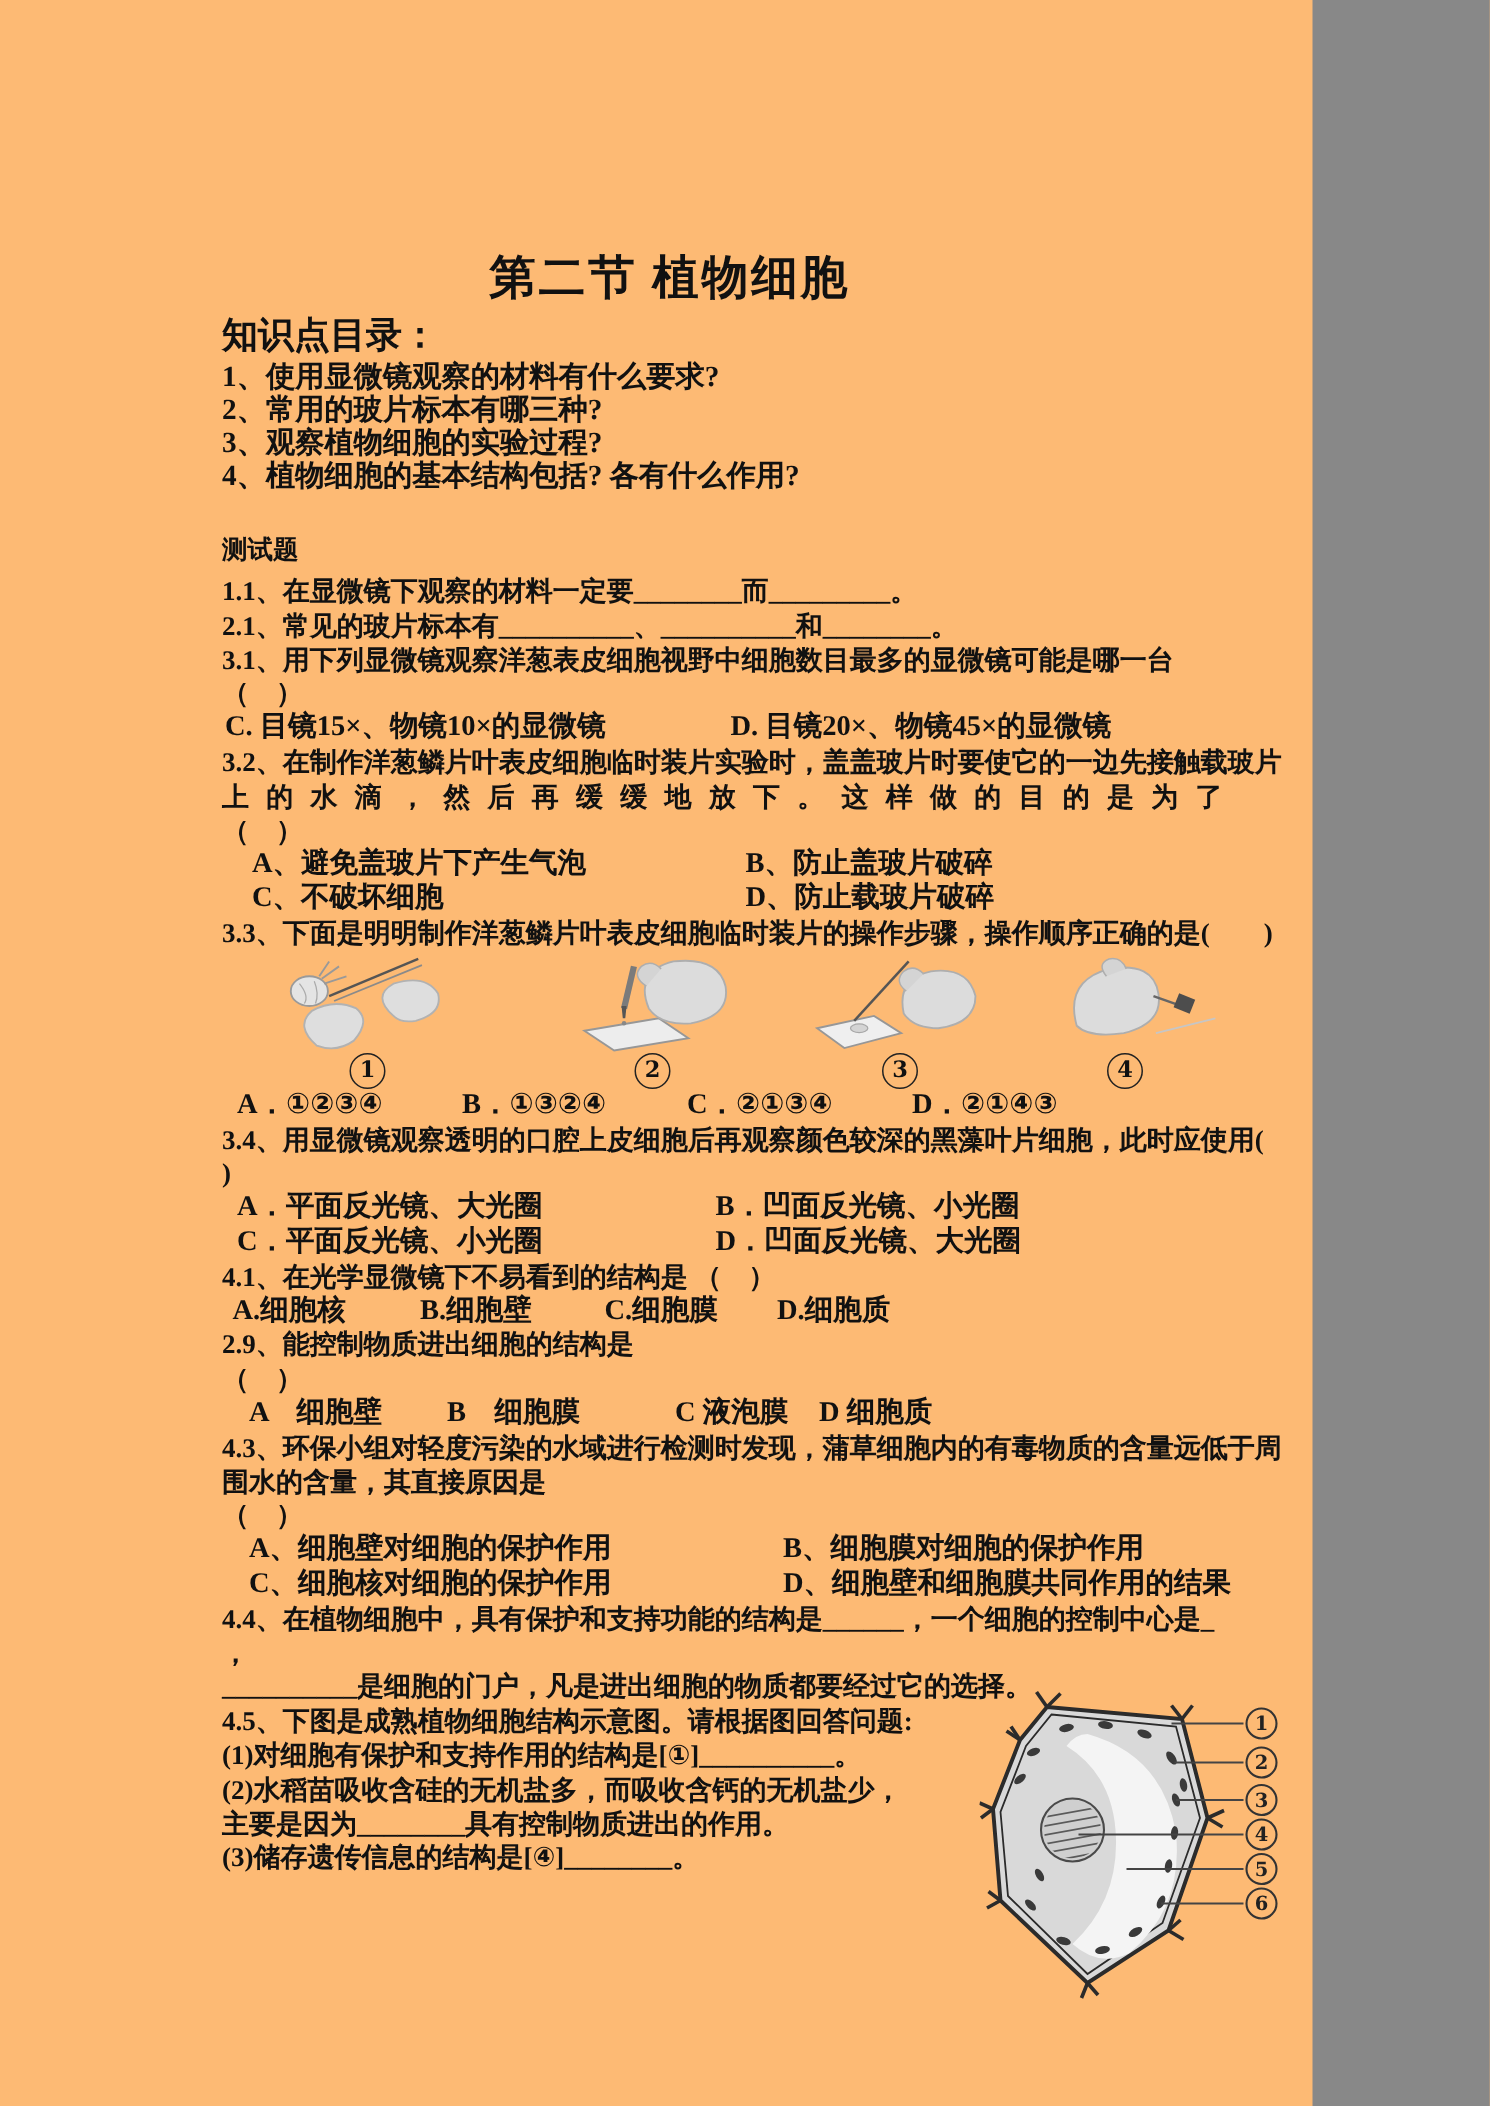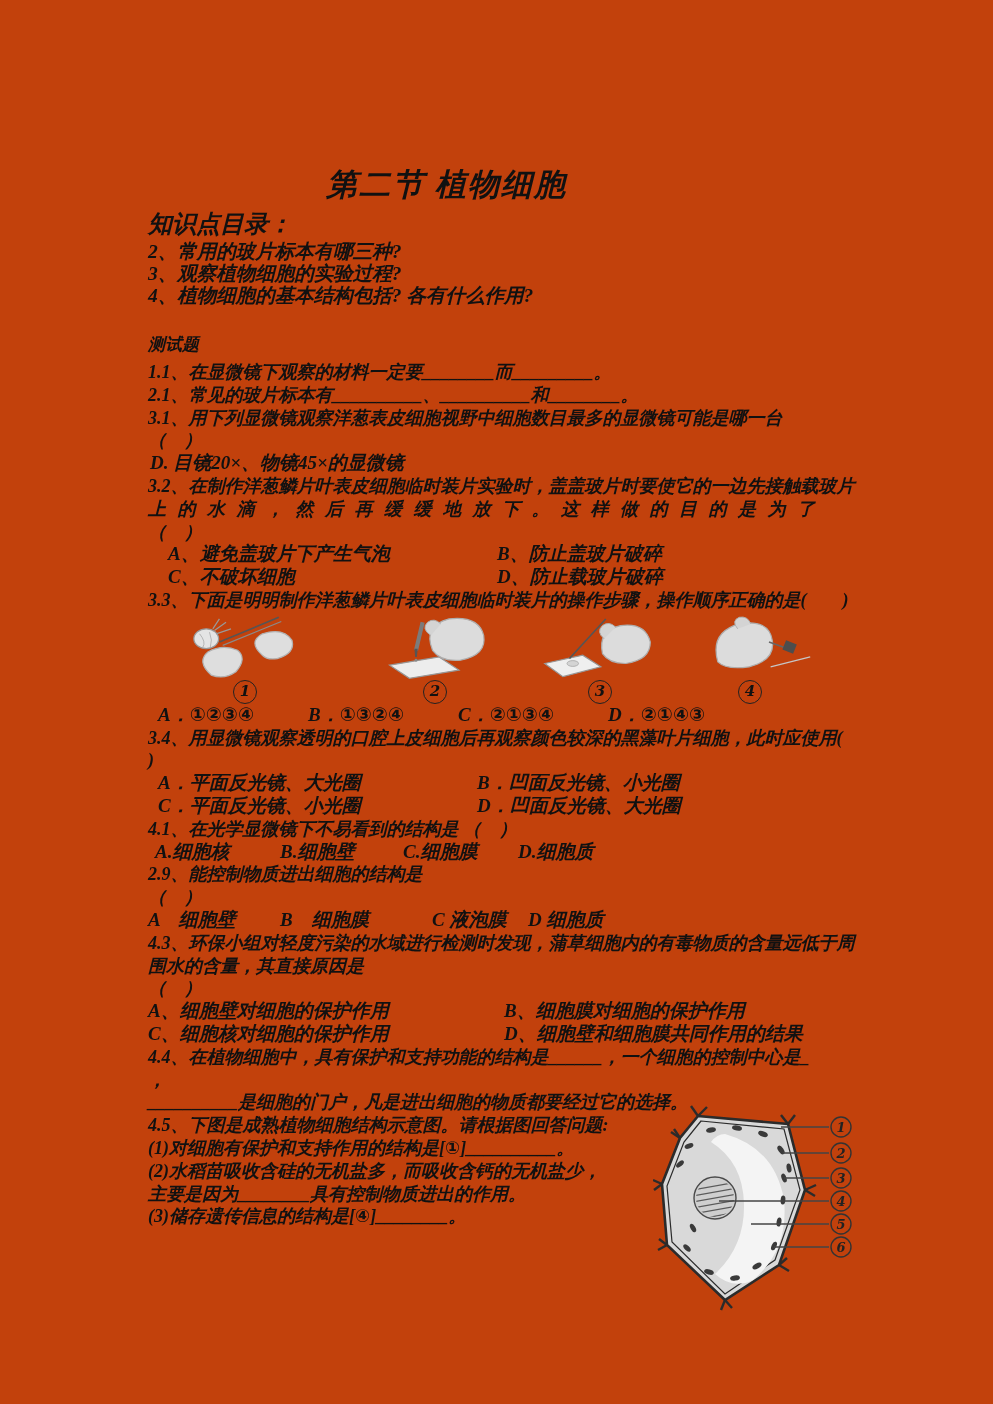--- a/index.html
+++ b/index.html
@@ -1,38 +1,37 @@
 <!DOCTYPE html>
 <html><head>
 <meta charset="utf-8">
 <style>
   html,body{margin:0;padding:0;background:#888;}
   .page{
     position:relative;
-    width:993px;height:1404px;
-    background:#c2410c;
+    width:875px;height:1404px;
+    background:#fdba74;
     overflow:hidden;
     color:#111;
     font-family:"Liberation Serif","DejaVu Sans",serif;
     font-weight:bold;
-    font-style:italic;
   }
   .content{position:absolute;left:148px;top:0;width:707px;}
   .title{
     margin:165px 110px 0 0;
     text-align:center;
     font-size:31px;line-height:40px;
     letter-spacing:2px;
   }
   .kn-heading{font-size:24px;line-height:30px;margin:4px 0 2px 0;}
   .kn-item{font-size:19.5px;line-height:22px;margin:0;}
   .test-heading{font-size:17px;line-height:32px;margin:22px 0 0 0;}
   p.q{font-size:18px;line-height:22.8px;margin:0;}
   .justify-wide{letter-spacing:11.5px;}
-  .optrow{display:flex;font-size:19px;line-height:22.8px;}
+  .optrow{display:flex;font-size:19px;line-height:22.8px;margin-left:18px;}
   .optrow span{display:inline-block;white-space:nowrap;
     font-family:"Liberation Serif","DejaVu Sans",serif;}
   .i2{margin-left:2px;}  .i7{margin-left:7px;}
   .i10{margin-left:10px;}.i20{margin-left:20px;}
   .w365 span:first-child{width:365px;}
   .w337 span:first-child{width:337px;}
   .w329 span:first-child{width:329px;}
   .w319 span:first-child{width:319px;}
   .w356 span:first-child{width:356px;}
   .c33 span{width:150px;}
@@ -64,34 +63,36 @@
 </head>
 <body>
 
 <div class="page">
   <div class="content">
 
     <h1 class="title">第二节  植物细胞</h1>
 
     <div>
       <h2 class="kn-heading">知识点目录：</h2>
+      <p class="kn-item">1、使用显微镜观察的材料有什么要求?</p>
       <p class="kn-item">2、常用的玻片标本有哪三种?</p>
       <p class="kn-item">3、观察植物细胞的实验过程?</p>
       <p class="kn-item">4、植物细胞的基本结构包括? 各有什么作用?</p>
     </div>
 
     <div>
       <h2 class="test-heading">测试题</h2>
 
       <p class="q">1.1、在显微镜下观察的材料一定要________而_________。</p>
       <p class="q">2.1、常见的玻片标本有__________、__________和________。</p>
 
       <p class="q">3.1、用下列显微镜观察洋葱表皮细胞视野中细胞数目最多的显微镜可能是哪一台</p>
       <p class="q">（　）</p>
       <div class="optrow w337 i2">
+        <span>C. 目镜15×、物镜10×的显微镜</span>
         <span>D. 目镜20×、物镜45×的显微镜</span>
       </div>
 
       <p class="q">3.2、在制作洋葱鳞片叶表皮细胞临时装片实验时，盖盖玻片时要使它的一边先接触载玻片</p>
       <p class="q justify-wide">上的水滴，然后再缓缓地放下。这样做的目的是为了</p>
       <p class="q">（　）</p>
       <div class="optrow w329 i20">
         <span>A、避免盖玻片下产生气泡</span>
         <span>B、防止盖玻片破碎</span>
       </div>

